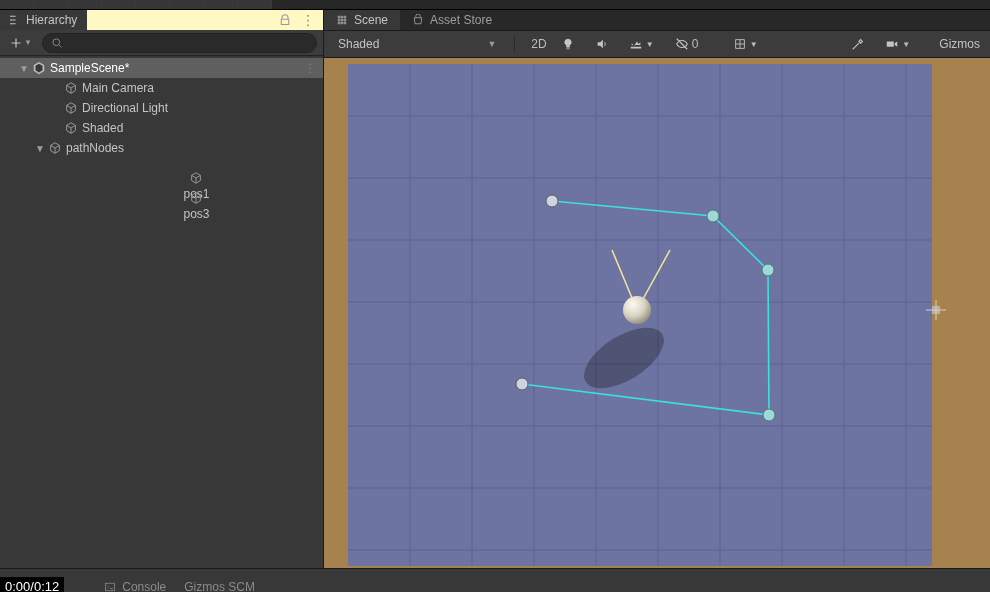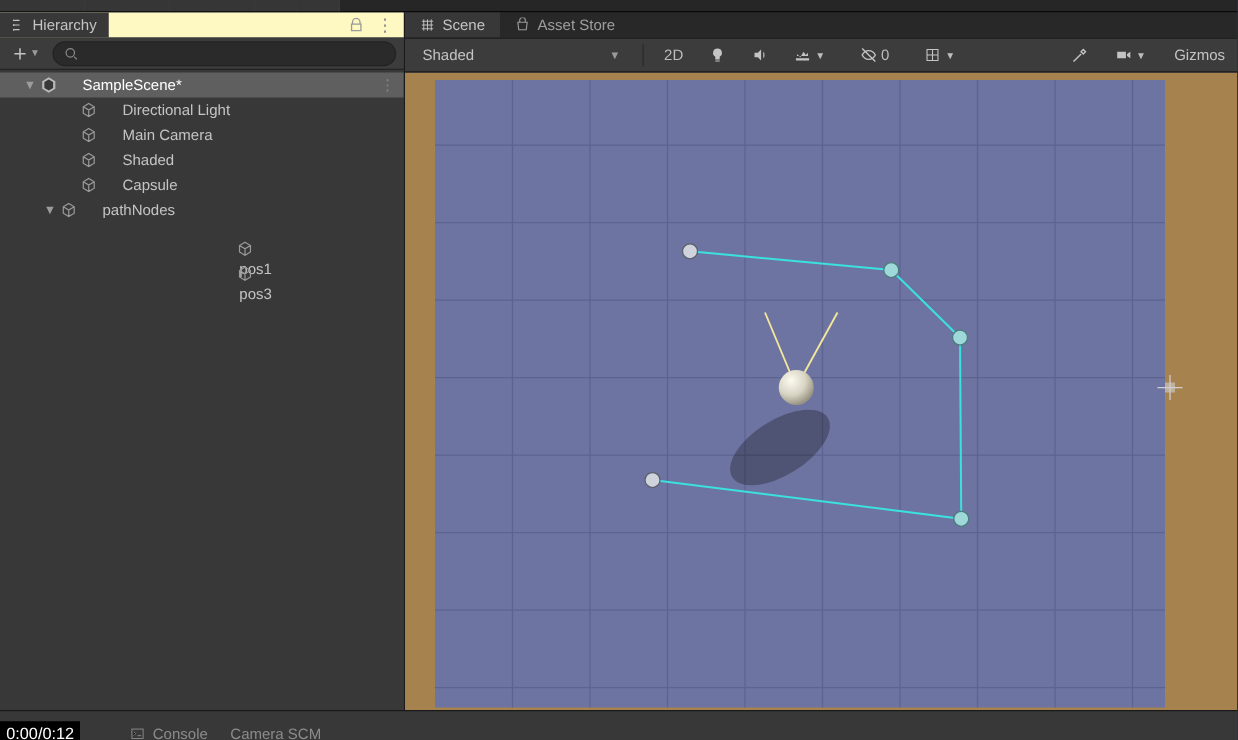--- a/index.html
+++ b/index.html
@@ -26,36 +26,36 @@
   .search input { flex:1; background:transparent; border:none; outline:none; color:#c4c4c4; font-size:12px; }
   .search input::placeholder { color:#7a7a7a; }
   .search svg { width:12px; height:12px; }
 
   .tree { flex:1; overflow:auto; padding-top:2px; background:#383838;}
   .node-row { height:20px; display:flex; align-items:center; padding-left:6px; gap:2px; color:#c4c4c4; }
   .node-row.selected-hdr { background:#5f5f5f; color:#fff; }
   .arrow { width:12px; text-align:center; color:#9c9c9c; font-size:10px;}
   .arrow.empty { visibility:hidden; }
   .node-icon { width:14px; height:14px; flex-shrink:0; }
-  .node-row .lbl { padding-left:2px;margin-left:16px; }
+  .node-row .lbl { padding-left:2px; }
   .scene-row .more { margin-left:auto; margin-right:6px; color:#888; letter-spacing:1px;}
   .indent-2 { padding-left:50px; }
   .indent-3 { padding-left:68px;flex-direction:column; }
 
   
   .scene-side { flex:1; display:flex; flex-direction:column; background:#282828;}
   .scene-tabs { height:20px; background:#282828; display:flex; align-items:flex-end; }
   .scene-tab { height:20px; display:flex; align-items:center; gap:6px; padding:0 12px; color:#9e9e9e; }
   .scene-tab.active { background:#383838; color:#c4c4c4; }
   .scene-tab svg { width:12px; height:12px; }
 
   .scene-toolbar { height:28px; background:#3c3c3c; display:flex; align-items:center; padding:0 6px; gap:8px; border-bottom:1px solid #1a1a1a; border-top:1px solid #1a1a1a;}
   .dd { display:flex; align-items:center; height:20px; gap:24px; padding:0 8px; color:#c4c4c4; border-radius:3px;}
   .dd .chev { font-size:9px; color:#9a9a9a; }
-  .t-btn { display:flex; align-items:center; justify-content:center; width:26px; height:20px; color:#bdbdbd; border-radius:3px;}
+  .t-btn { display:flex; align-items:center; justify-content:flex-start; width:26px; height:20px; color:#bdbdbd; border-radius:3px;}
   .t-btn svg { width:14px; height:14px; }
   .t-btn.with-chev { width:38px; gap:3px;}
   .divider-flex { flex:1; }
   .sep { width:1px; height:18px; background:#2a2a2a; margin:0 2px;}
 
   .viewport { flex:1; position:relative; background:#393939; overflow:hidden;}
   .vp-inner { position:absolute; inset:0; }
 
   
   .bottom { height:36px; background:#383838; display:flex; align-items:center; border-top:1px solid #1a1a1a;}
@@ -127,42 +127,35 @@
           </svg>
         <span class="lbl">SampleScene*</span>
         <span class="more">⋮</span>
       </div>
 
       <div class="node-row indent-2">
         <span class="arrow empty">▶</span>
         <svg class="node-icon" viewBox="0 0 16 16">
             <path fill="none" stroke="#9a9a9a" stroke-width="1.1" d="M8 2l5 3v6l-5 3-5-3V5z M3 5l5 3 5-3 M8 8v6"></path>
           </svg>
+        <span class="lbl">Main Camera</span>
+      </div>
+      <div class="node-row indent-2">
+        <span class="arrow empty">▶</span>
+        <svg class="node-icon" viewBox="0 0 16 16">
+            <path fill="none" stroke="#9a9a9a" stroke-width="1.1" d="M8 2l5 3v6l-5 3-5-3V5z M3 5l5 3 5-3 M8 8v6"></path>
+          </svg>
         <span class="lbl">Directional Light</span>
       </div>
       <div class="node-row indent-2">
         <span class="arrow empty">▶</span>
         <svg class="node-icon" viewBox="0 0 16 16">
             <path fill="none" stroke="#9a9a9a" stroke-width="1.1" d="M8 2l5 3v6l-5 3-5-3V5z M3 5l5 3 5-3 M8 8v6"></path>
           </svg>
-        <span class="lbl">Main Camera</span>
-      </div>
-      <div class="node-row indent-2">
-        <span class="arrow empty">▶</span>
-        <svg class="node-icon" viewBox="0 0 16 16">
-            <path fill="none" stroke="#9a9a9a" stroke-width="1.1" d="M8 2l5 3v6l-5 3-5-3V5z M3 5l5 3 5-3 M8 8v6"></path>
-          </svg>
         <span class="lbl">Shaded</span>
-      </div>
-      <div class="node-row indent-2">
-        <span class="arrow empty">▶</span>
-        <svg class="node-icon" viewBox="0 0 16 16">
-            <path fill="none" stroke="#9a9a9a" stroke-width="1.1" d="M8 2l5 3v6l-5 3-5-3V5z M3 5l5 3 5-3 M8 8v6"></path>
-          </svg>
-        <span class="lbl">Capsule</span>
       </div>
 
       <div class="node-row indent-2" style="padding-left:34px;">
         <span class="arrow">▼</span>
         <svg class="node-icon" viewBox="0 0 16 16">
             <path fill="none" stroke="#9a9a9a" stroke-width="1.1" d="M8 2l5 3v6l-5 3-5-3V5z M3 5l5 3 5-3 M8 8v6"></path>
           </svg>
         <span class="lbl">pathNodes</span>
       </div>
       <div class="node-row indent-3">
@@ -323,16 +316,16 @@
   <span class="time-chip">0:00/0:12</span>
   <div class="bottom-tabs">
     <div class="bottom-tab">
       <svg viewBox="0 0 16 16">
           <rect x="2" y="3" width="12" height="10" fill="none" stroke="#8b8b8b"></rect>
           <path stroke="#8b8b8b" d="M4 6l2 2-2 2M8 10h4"></path>
         </svg>
       <span>Console</span>
     </div>
     <div class="bottom-tab">
-      <span>Camera SCM</span>
+      <span>Gizmos SCM</span>
     </div>
   </div>
 </div>
 
 </body></html>

